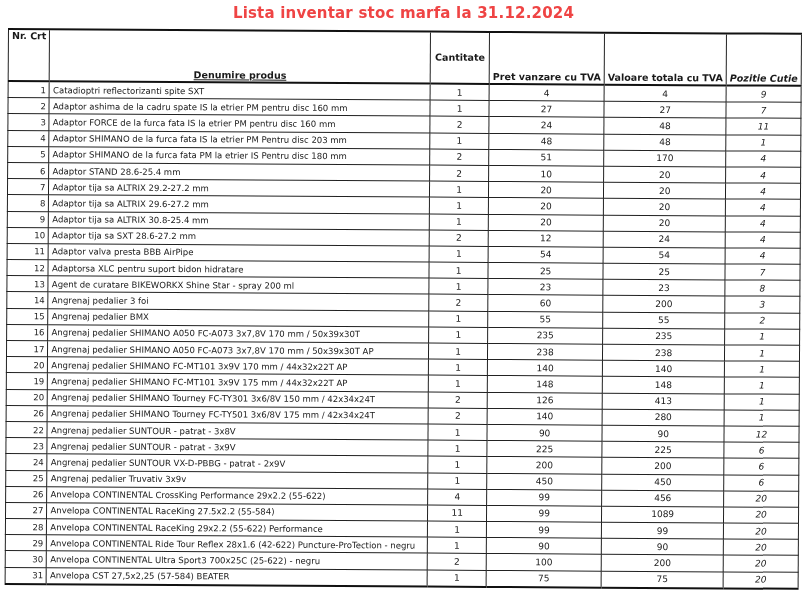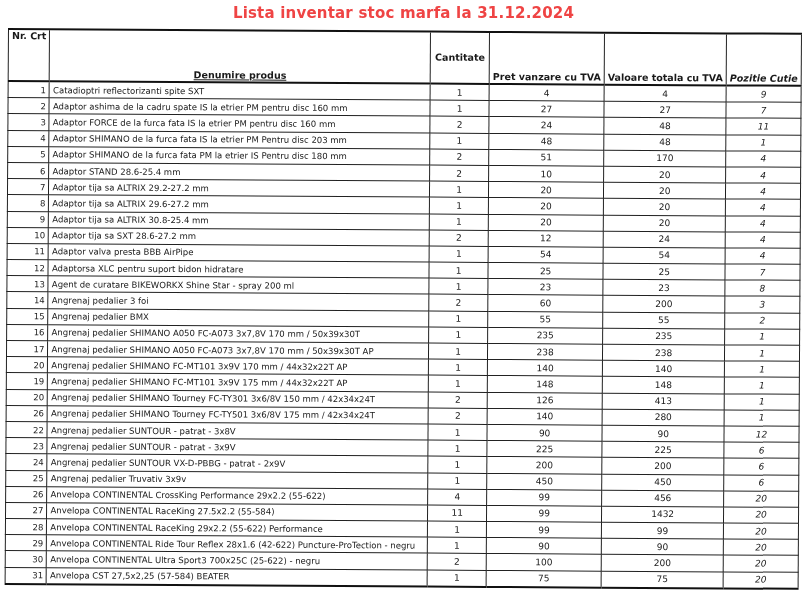--- a/index.html
+++ b/index.html
@@ -269,21 +269,21 @@
         <td class="num">4</td>
         <td class="num">99</td>
         <td class="num">456</td>
         <td class="pos">20</td>
       </tr>
       <tr>
         <td class="nr">27</td>
         <td class="name">Anvelopa CONTINENTAL RaceKing 27.5x2.2 (55-584)</td>
         <td class="num">11</td>
         <td class="num">99</td>
-        <td class="num">1432</td>
+        <td class="num">1089</td>
         <td class="pos">20</td>
       </tr>
       <tr>
         <td class="nr">28</td>
         <td class="name">Anvelopa CONTINENTAL RaceKing 29x2.2 (55-622) Performance</td>
         <td class="num">1</td>
         <td class="num">99</td>
         <td class="num">99</td>
         <td class="pos">20</td>
       </tr>

